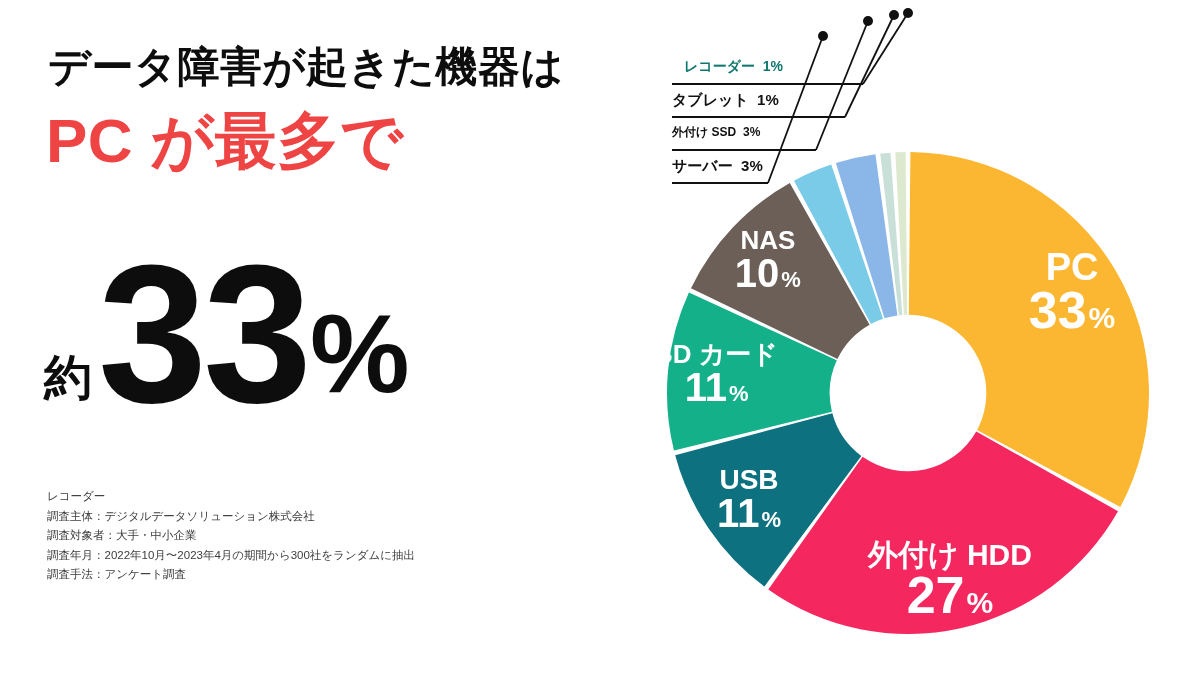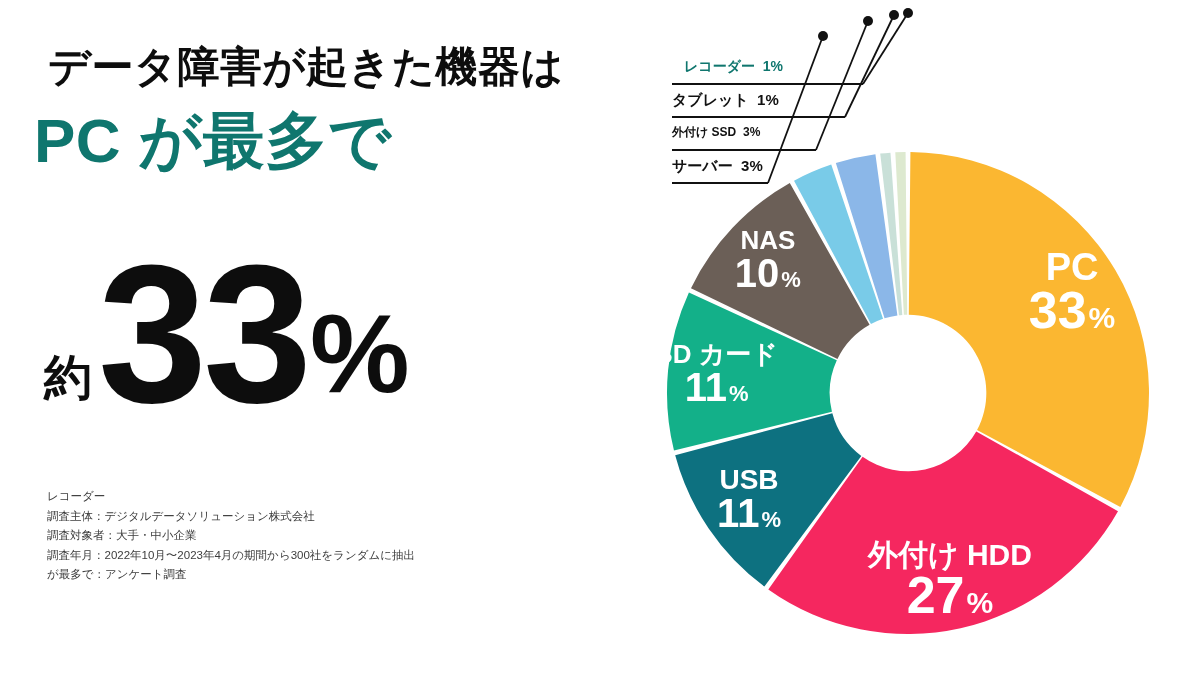--- a/index.html
+++ b/index.html
@@ -38,26 +38,26 @@
     font-size: 42px;
     font-weight: 700;
     letter-spacing: 0.5px;
     color: #0d0d0d;
     white-space: nowrap;
     line-height: 1;
   }
 
   .headline-2 {
     position: absolute;
-    left: 34px;
+    left: 46px;
     top: 110px;
     font-size: 62px;
     font-weight: 700;
     letter-spacing: 0.5px;
-    color: #0f766e;
+    color: #ef4444;
     white-space: nowrap;
     line-height: 1;
   }
 
   
   .figure-row {
     position: absolute;
     left: 44px;
     top: 236px;
     height: 180px;
@@ -143,21 +143,21 @@
       <span class="figure-approx">約</span>
       <span class="figure-number">33</span>
       <span class="figure-percent">%</span>
     </div>
 
     <div class="footnotes">
       <div>レコーダー</div>
       <div>調査主体：デジタルデータソリューション株式会社</div>
       <div>調査対象者：大手・中小企業</div>
       <div>調査年月：2022年10月〜2023年4月の期間から300社をランダムに抽出</div>
-      <div>が最多で：アンケート調査</div>
+      <div>調査手法：アンケート調査</div>
     </div>
   </div>
 
   <div class="chart-panel">
     <svg class="chart-svg" width="580" height="675" viewBox="0 0 580 675">
 
       <g id="slices-group">
           <path d="M 290.41854941345576 152.01213595134158 A 241 241 0 0 1 500.3444201412706 506.9773979123385 L 357.01193654591293 430.04265432151004 A 78.325 78.325 0 0 0 288.7860285593731 314.678944184186 Z" fill="#fbb731">
             <title>PC 33%</title>
           </path>

